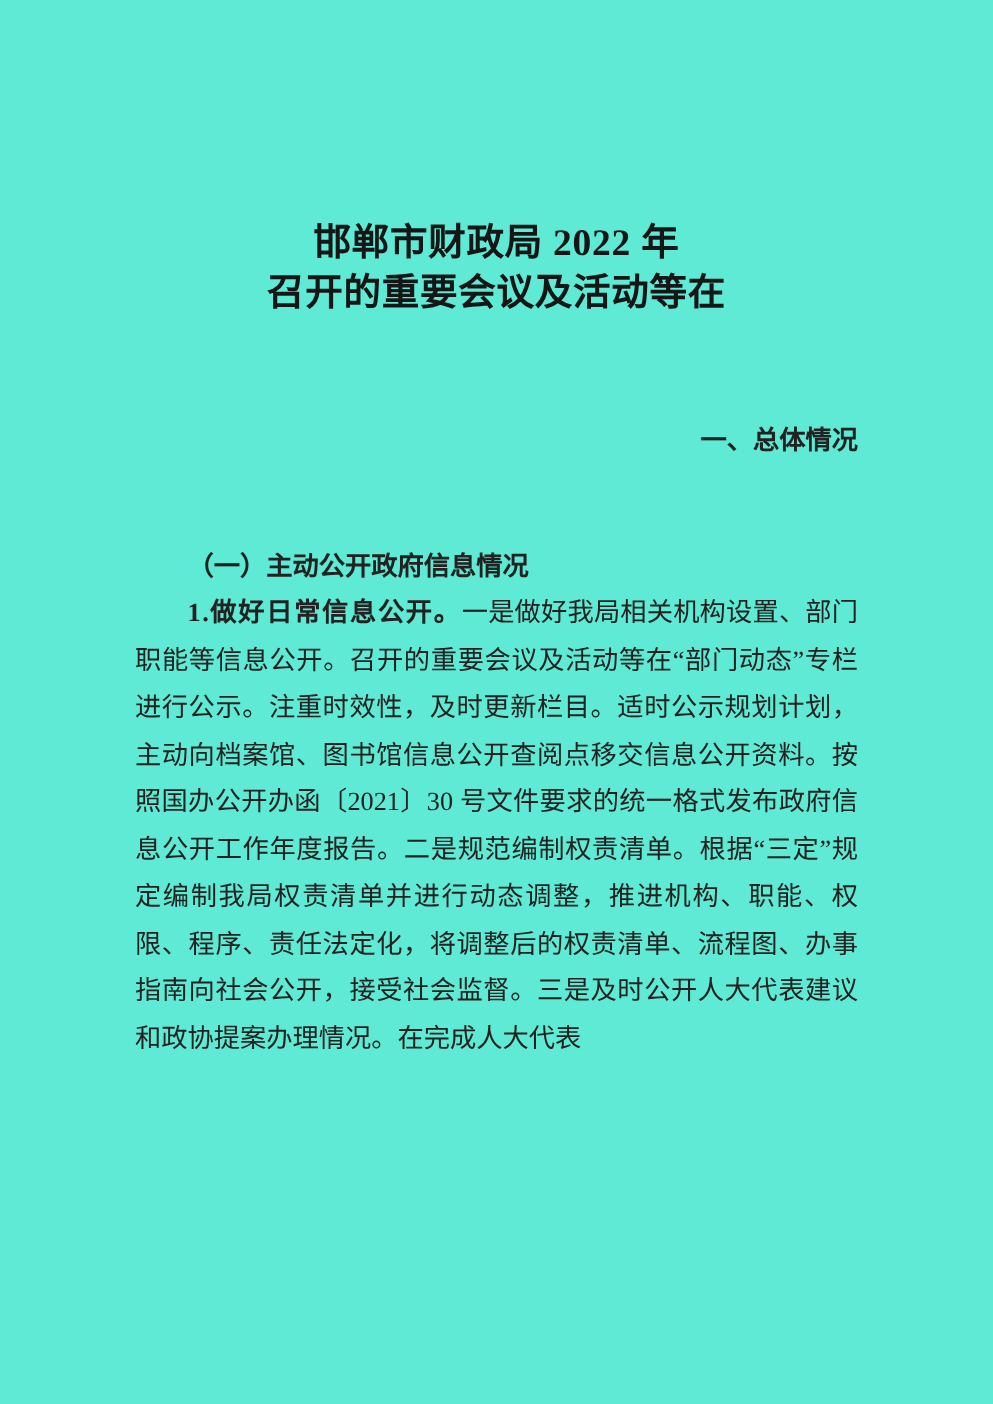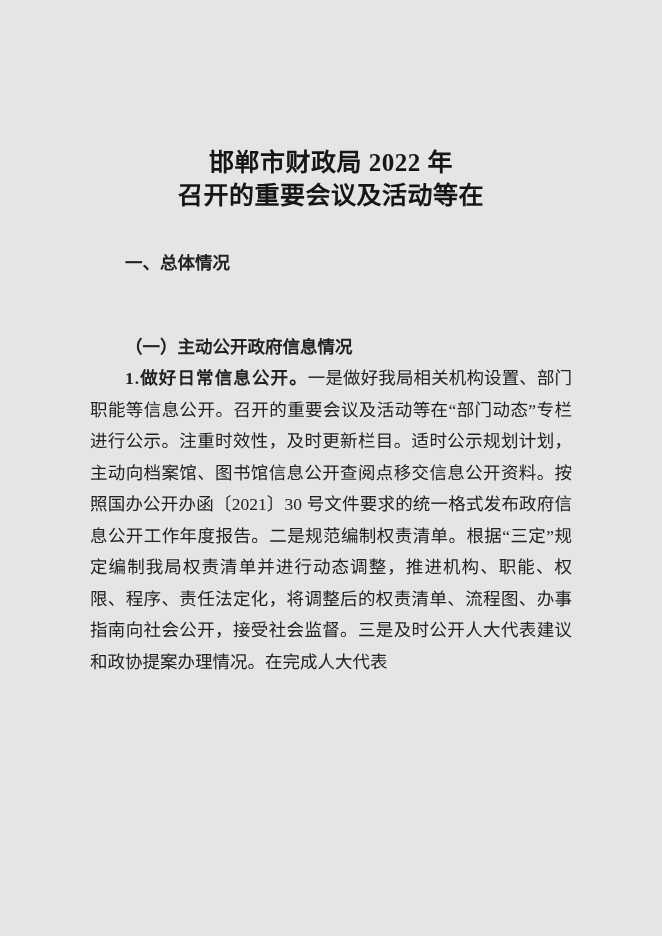--- a/index.html
+++ b/index.html
@@ -8,38 +8,39 @@
     width: 662px;
     height: 936px;
     font-family: "Liberation Serif", "DejaVu Serif", serif;
     color: #1f1f1f;
     overflow: hidden;
   }
   .page {
     position: relative;
     width: 662px;
     height: 936px;
-    background: #e5e5e5;
+    background: #5eead4;
     padding: 146px 90px 0 90px;
     overflow: hidden;
   }
   .doc-title {
     text-align: center;
     font-weight: 700;
     font-size: 25px;
     line-height: 33px;
     color: #161616;
     letter-spacing: 0.5px;
   }
   .section-heading {
-    margin-top: 36px;
+    margin-top: 66px;
     text-indent: 2em;
     font-size: 17.5px;
     line-height: 31.5px;
     color: #222222;
+    text-align: right;
   }
   .body-para {
     font-size: 17.5px;
     line-height: 31.5px;
     text-align: justify;
     text-justify: inter-ideograph;
     text-indent: 2em;
     color: #222222;
     word-break: break-all;
   }

